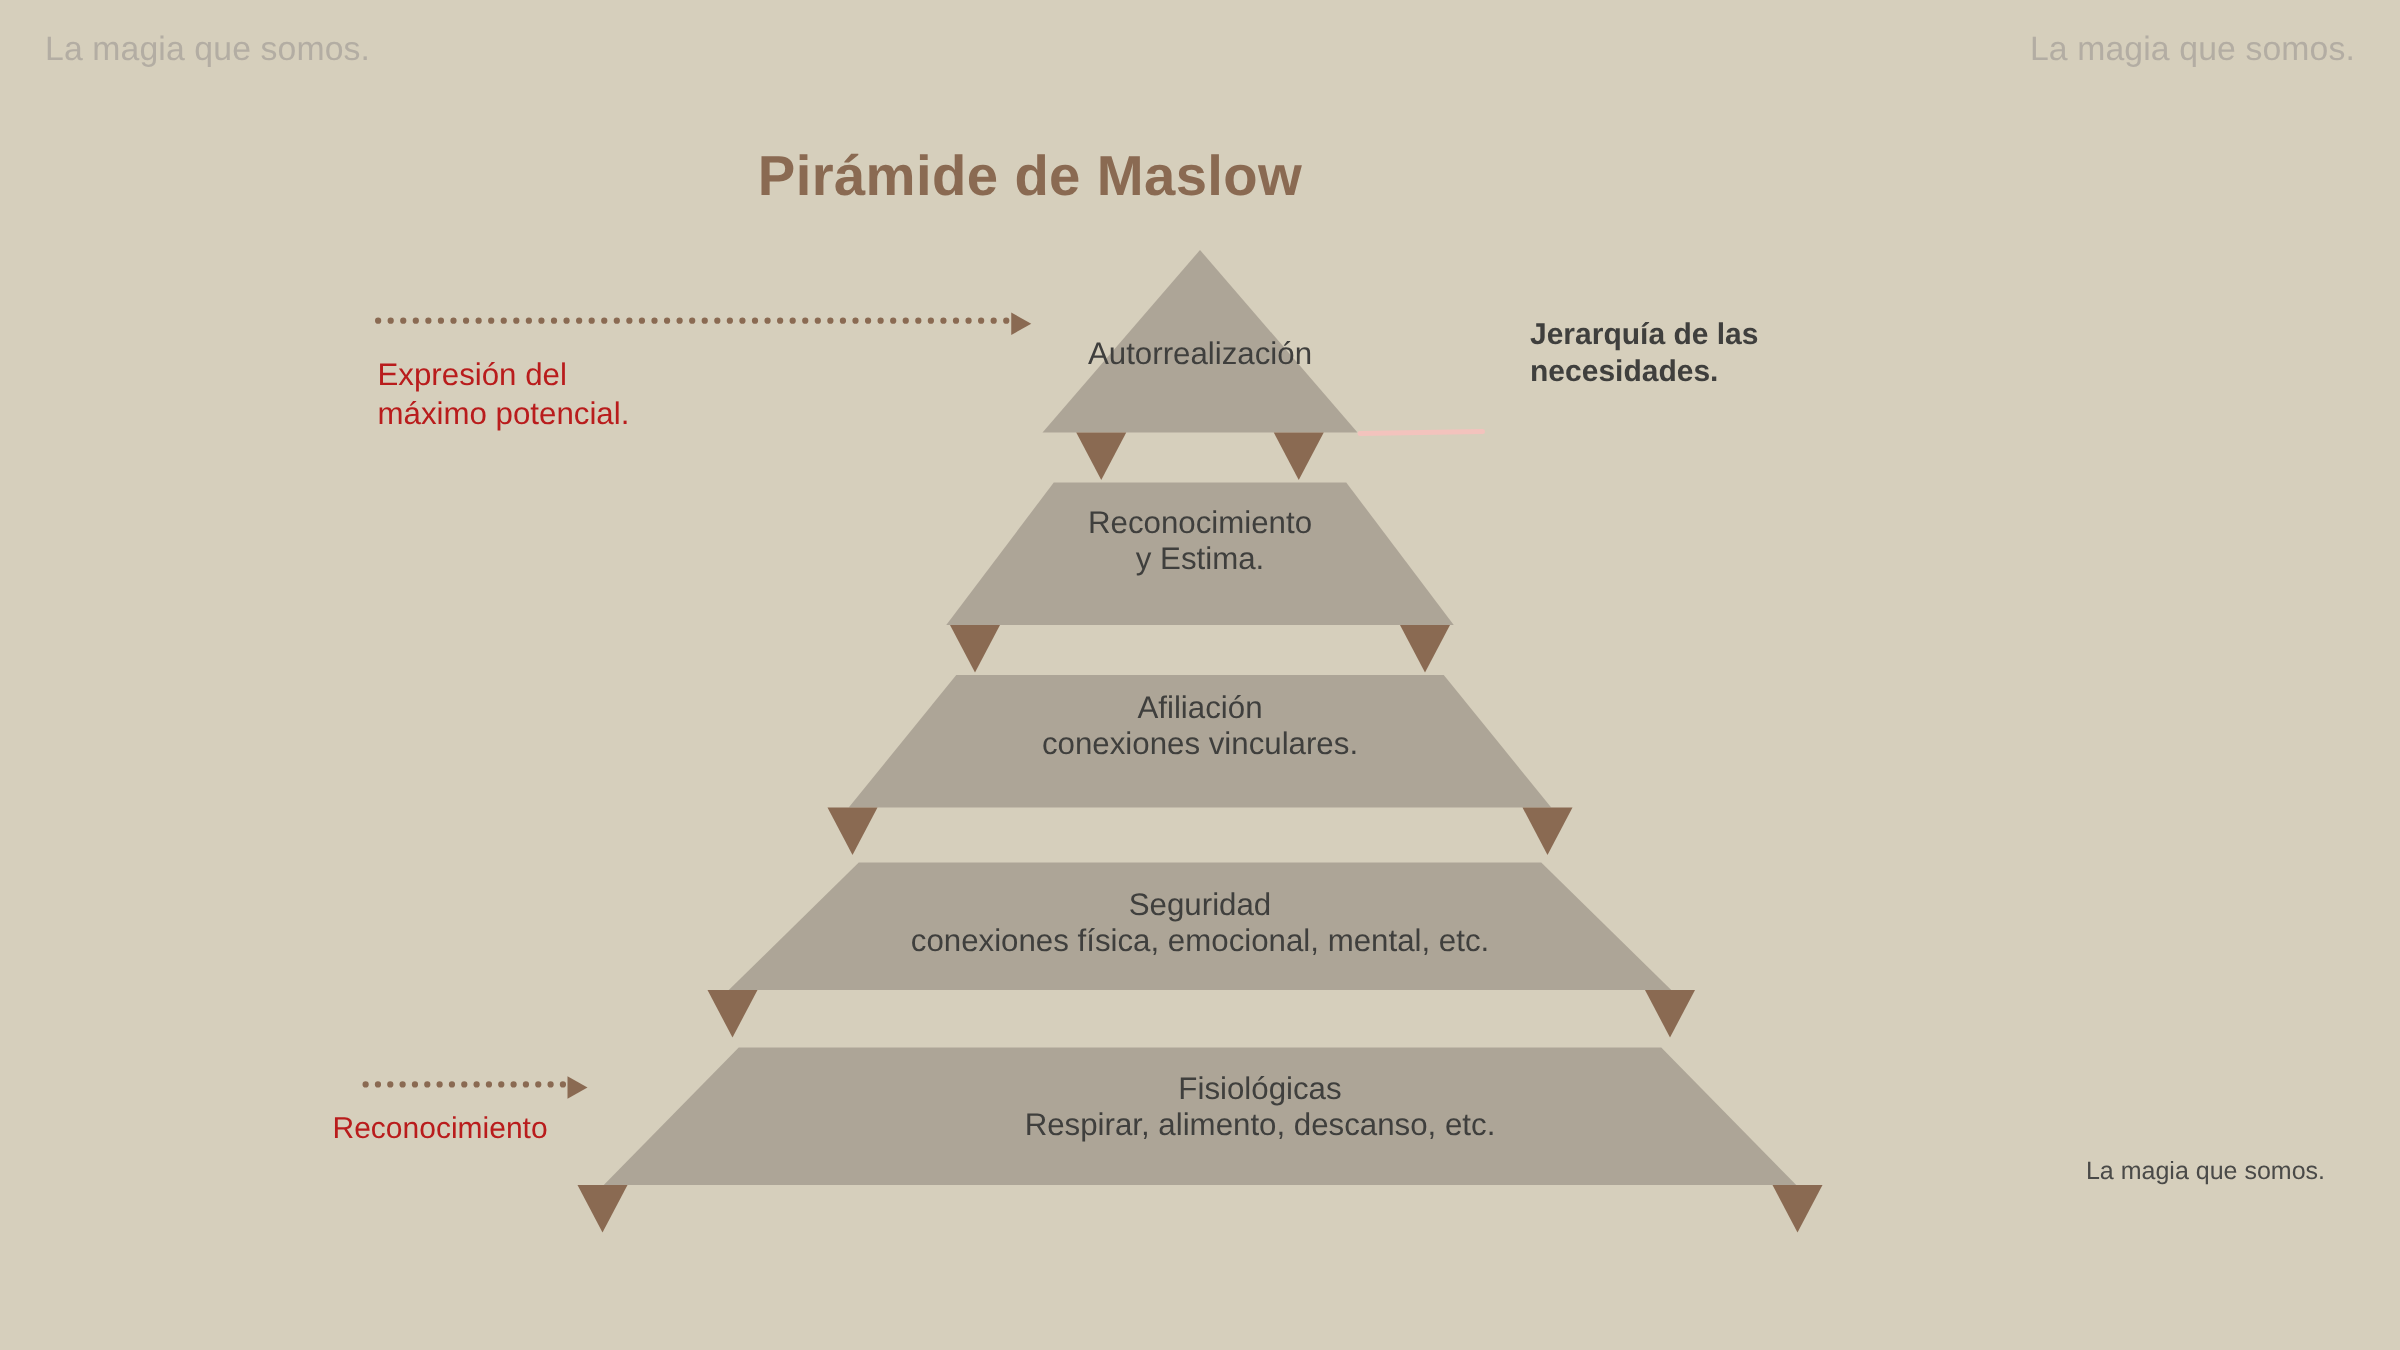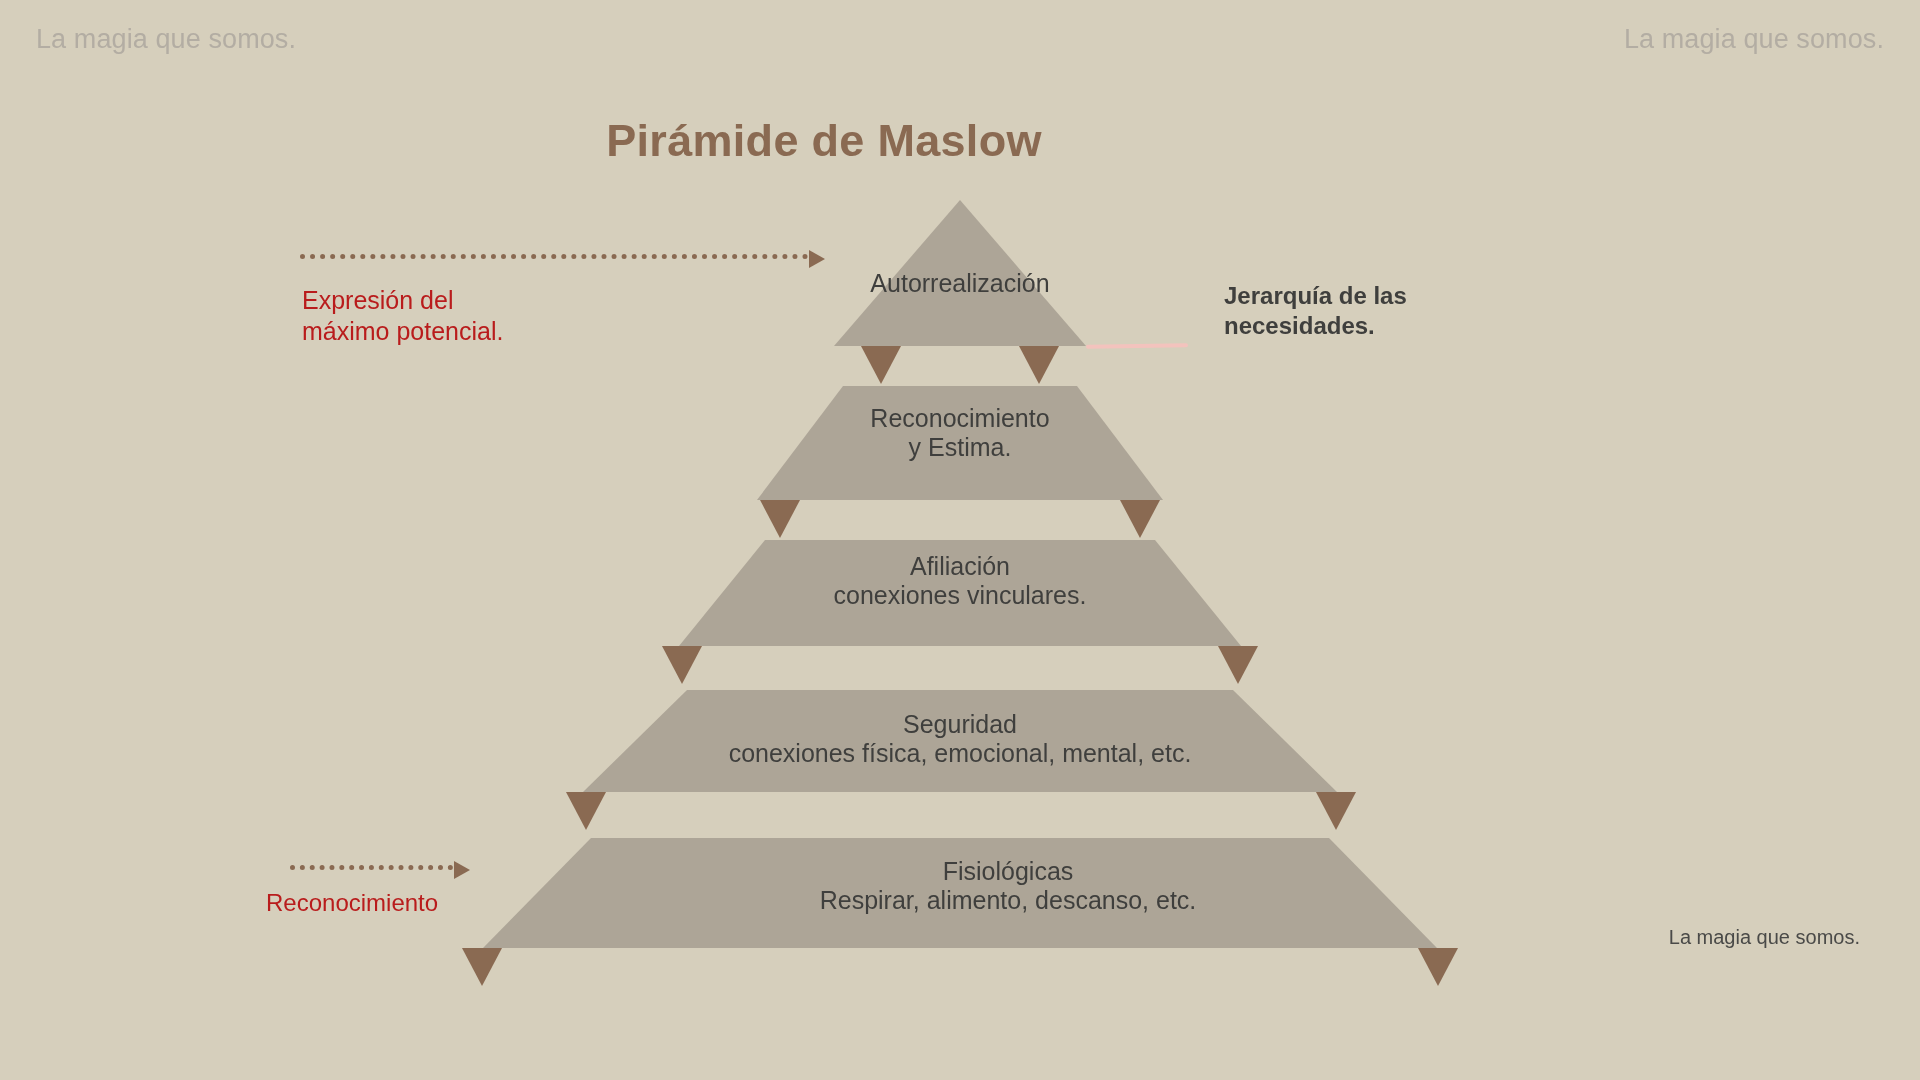--- a/index.html
+++ b/index.html
@@ -105,21 +105,20 @@
   #annotation-bottom-left { left: 266px; top: 888px; font-size: 24px; }
   #annotation-right {
     position: absolute;
     left: 1224px;
     top: 253px;
     color: #3f3f3d;
     font-size: 24px;
     font-weight: bold;
     line-height: 1.25;
     white-space: pre-line;
-    margin-top: 28px;
   }
 
   #pink-stroke {
     position: absolute;
     left: 1086px;
     top: 344px;
     width: 102px;
     height: 4px;
     background: #f3c3bd;
     border-radius: 2px;

